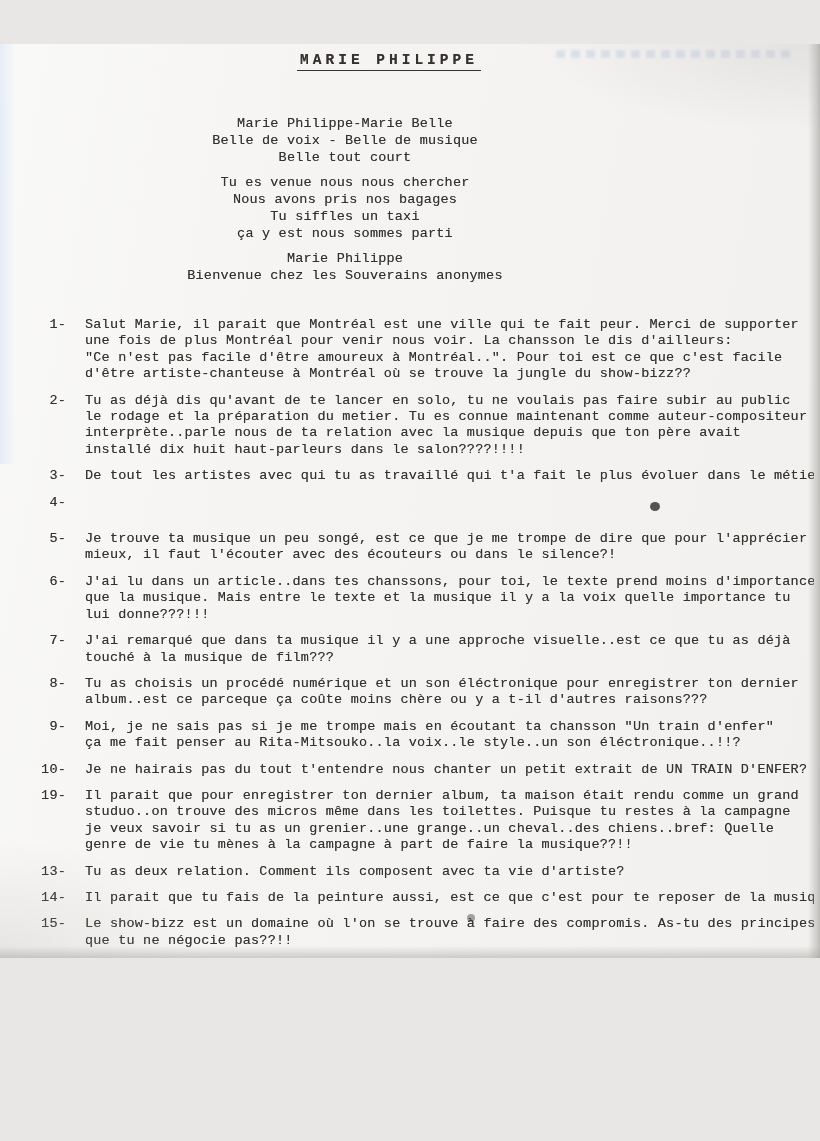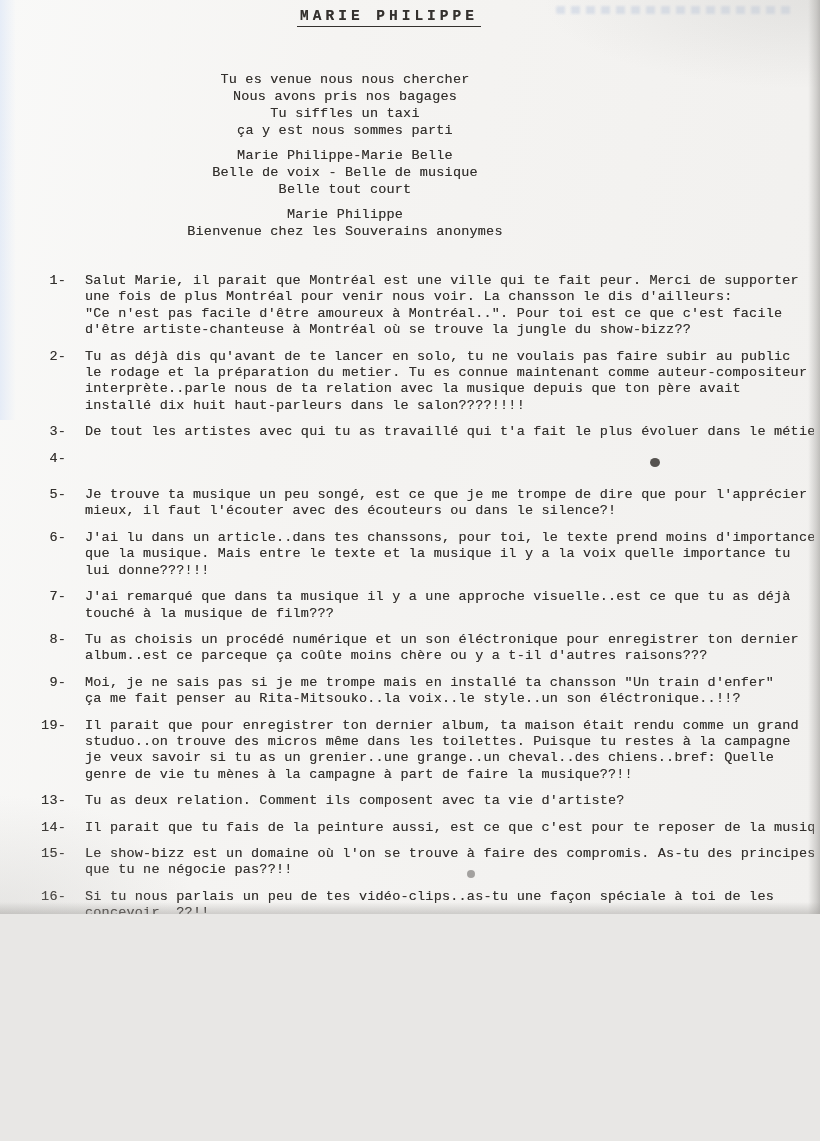--- a/index.html
+++ b/index.html
@@ -2,20 +2,21 @@
 <html><head>
 <meta charset="utf-8">
 <style>
   html,body{margin:0;padding:0;}
   body{width:820px;height:1141px;overflow:hidden;background:#e8e7e5;}
   .page{
     position:relative;width:820px;height:914px;overflow:hidden;
     background:linear-gradient(100deg,#f9f9f8 0%,#f5f4f2 35%,#f1f0ee 100%);
     font-family:"Liberation Mono","DejaVu Sans Mono",monospace;
     color:#34312e;
+    margin-top:44px;
   }
   .soft{text-shadow:0 0 0.5px rgba(52,49,46,0.55);}
   
   .title{position:absolute;top:8px;left:0;width:778px;margin:0;text-align:center;
          font-size:14.5px;font-weight:bold;letter-spacing:4px;}
   .title span{border-bottom:1.6px solid #34312e;padding:0 3px 2px 3px;}
   
   .poem{position:absolute;top:71px;left:0;width:690px;text-align:center;
         font-size:13.5px;line-height:17px;letter-spacing:0.2px;}
   .stanza{white-space:pre;margin:0 0 8px 0;}
@@ -56,27 +57,27 @@
 
 <div class="page">
 
   <div class="bleed"></div>
   <div class="edge-left"></div>
   <div class="corner-tr"></div>
 
   <h1 class="title soft"><span>MARIE PHILIPPE</span></h1>
 
   <div class="poem soft">
+    <div class="stanza">Marie Philippe-Marie Belle
+Belle de voix - Belle de musique
+Belle tout court</div>
     <div class="stanza">Tu es venue nous nous chercher
 Nous avons pris nos bagages
 Tu siffles un taxi
 ça y est nous sommes parti</div>
-    <div class="stanza">Marie Philippe-Marie Belle
-Belle de voix - Belle de musique
-Belle tout court</div>
     <div class="stanza">Marie Philippe
 Bienvenue chez les Souverains anonymes</div>
   </div>
 
   <div class="questions soft">
     <div class="q-row">
       <div class="qnum">1-</div>
       <div class="qtext">Salut Marie, il parait que Montréal est une ville qui te fait peur. Merci de supporter
 une fois de plus Montréal pour venir nous voir. La chansson le dis d'ailleurs:
 "Ce n'est pas facile d'être amoureux à Montréal..". Pour toi est ce que c'est facile
@@ -115,22 +116,26 @@
       <div class="qtext">J'ai remarqué que dans ta musique il y a une approche visuelle..est ce que tu as déjà
 touché à la musique de film???</div>
     </div>
     <div class="q-row">
       <div class="qnum">8-</div>
       <div class="qtext">Tu as choisis un procédé numérique et un son éléctronique pour enregistrer ton dernier
 album..est ce parceque ça coûte moins chère ou y a t-il d'autres raisons???</div>
     </div>
     <div class="q-row">
       <div class="qnum">9-</div>
-      <div class="qtext">Moi, je ne sais pas si je me trompe mais en installé ta chansson "Un train d'enfer"
+      <div class="qtext">Moi, je ne sais pas si je me trompe mais en écoutant ta chansson "Un train d'enfer"
 ça me fait penser au Rita-Mitsouko..la voix..le style..un son éléctronique..!!?</div>
+    </div>
+    <div class="q-row">
+      <div class="qnum">10-</div>
+      <div class="qtext">Je ne hairais pas du tout t'entendre nous chanter un petit extrait de UN TRAIN D'ENFER?</div>
     </div>
     <div class="q-row">
       <div class="qnum">19-</div>
       <div class="qtext">Il parait que pour enregistrer ton dernier album, ta maison était rendu comme un grand
 studuo..on trouve des micros même dans les toilettes. Puisque tu restes à la campagne
 je veux savoir si tu as un grenier..une grange..un cheval..des chiens..bref: Quelle
 genre de vie tu mènes à la campagne à part de faire la musique??!!</div>
     </div>
     <div class="q-row">
       <div class="qnum">13-</div>

